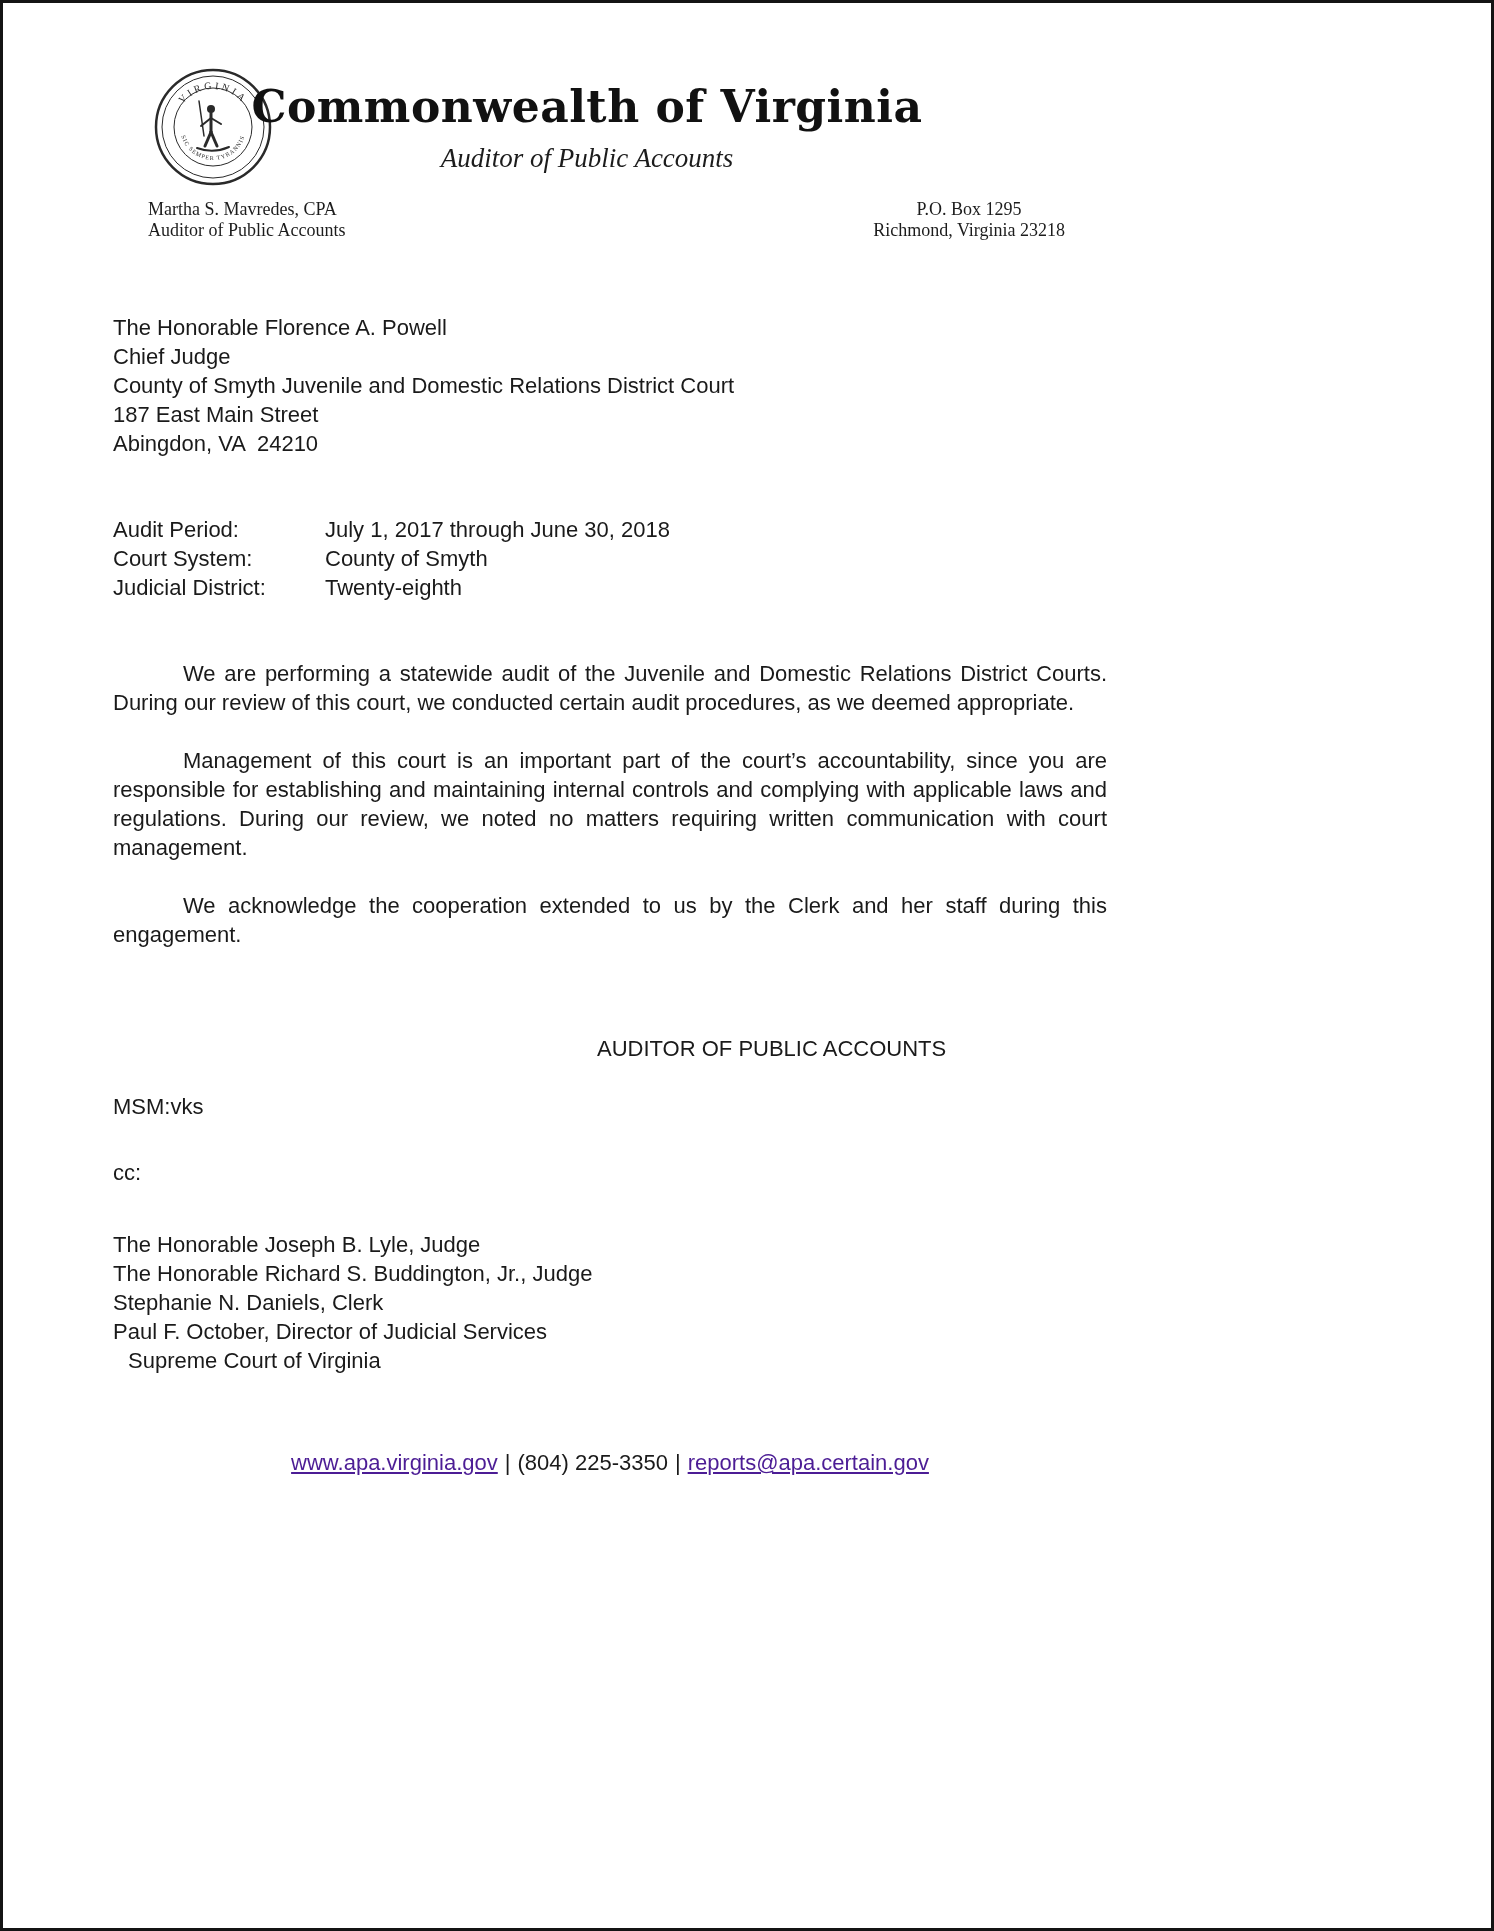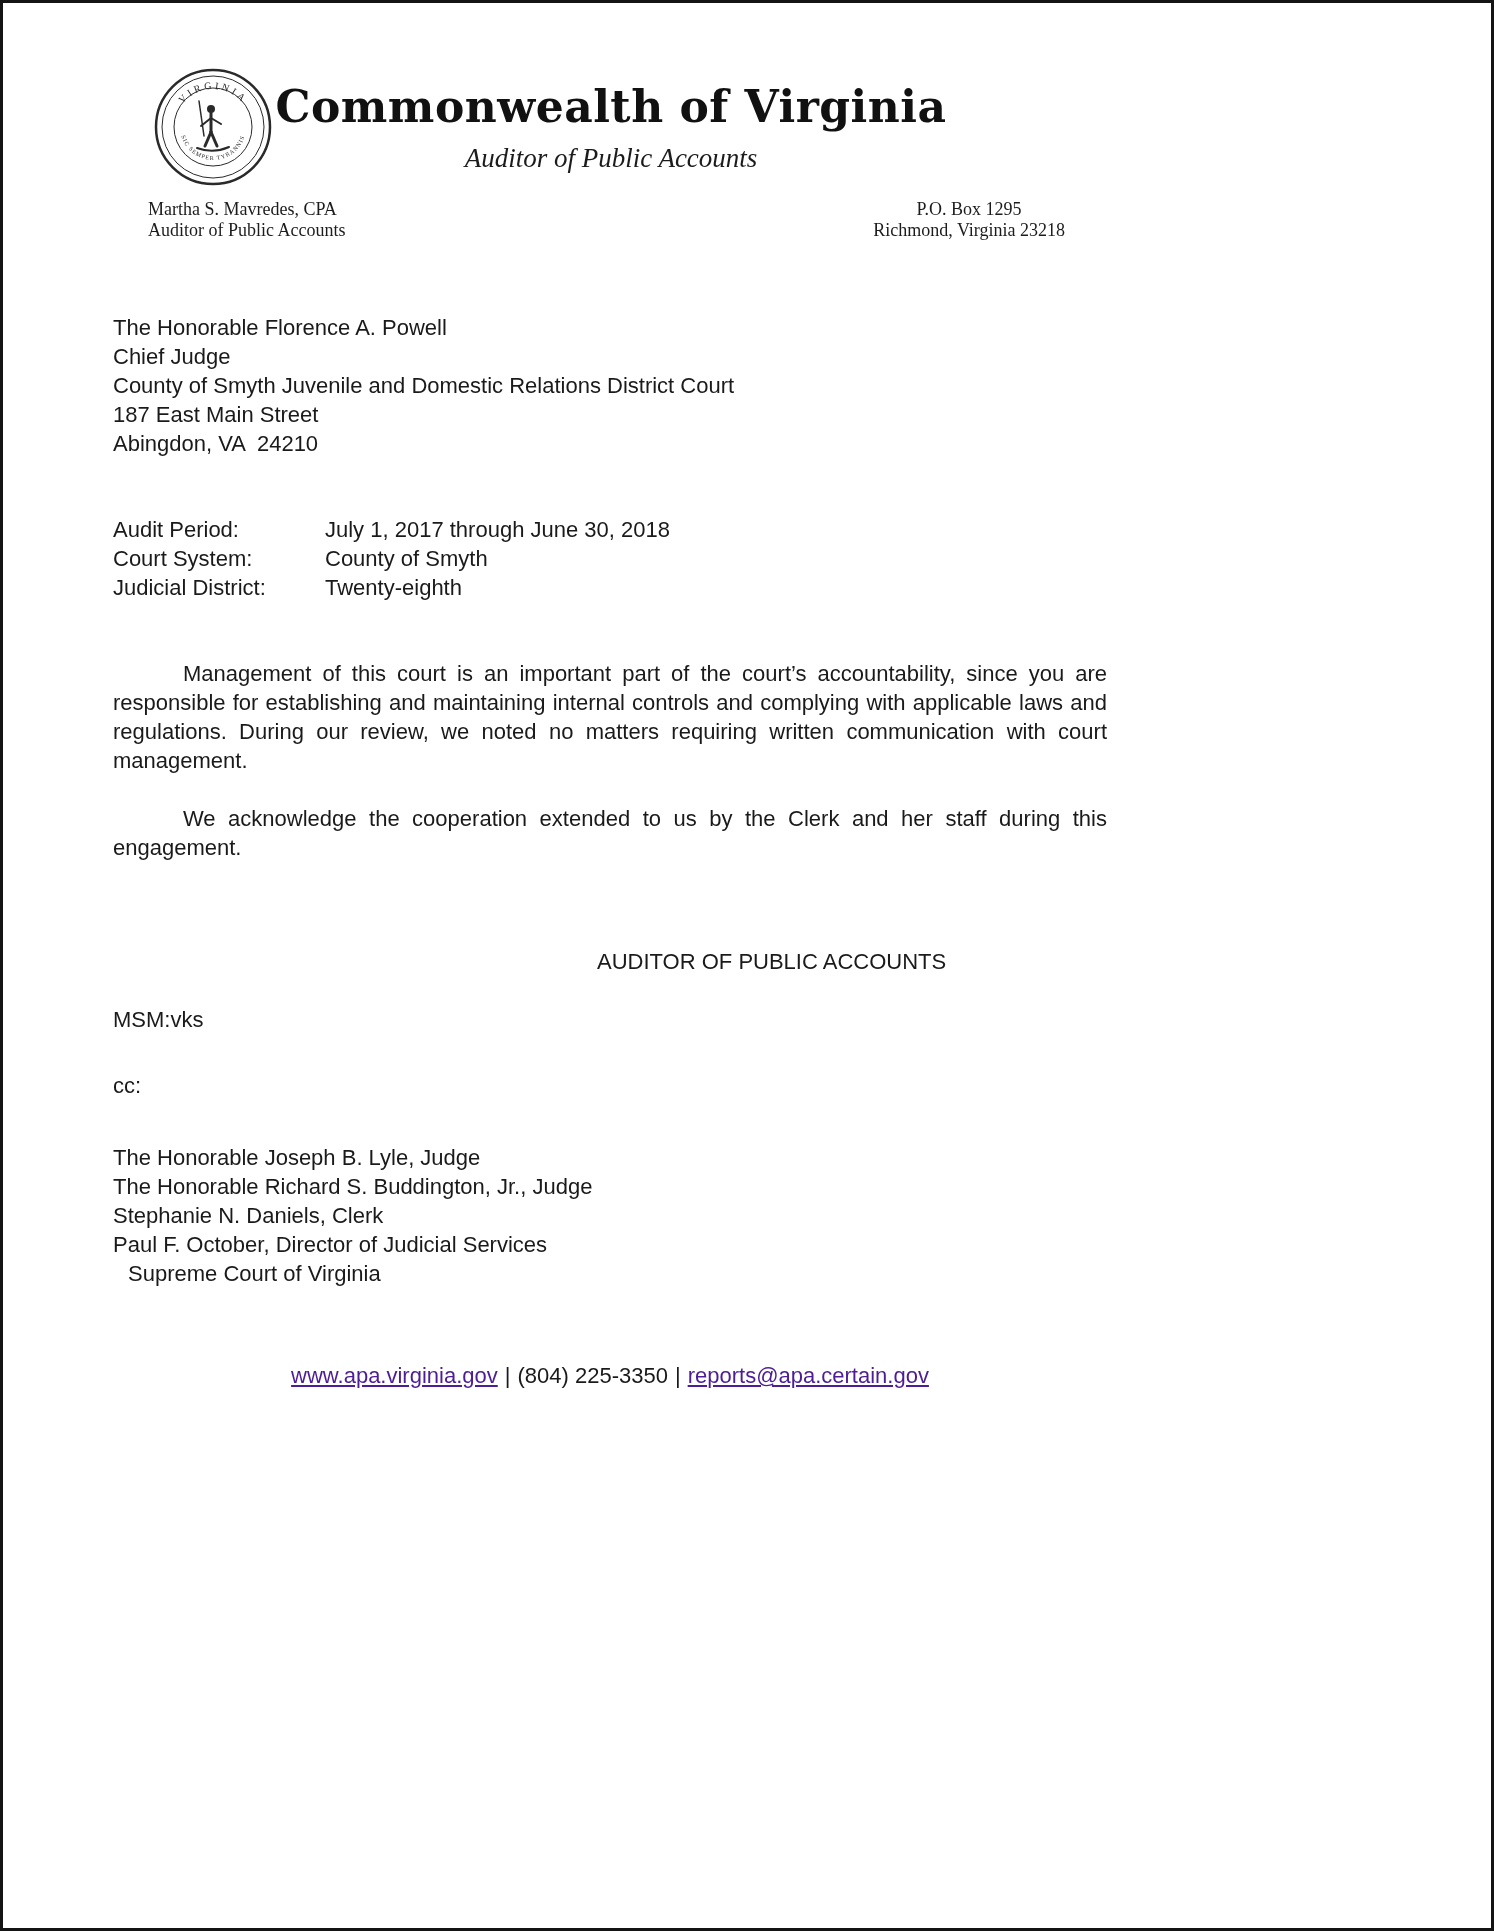--- a/index.html
+++ b/index.html
@@ -21,21 +21,21 @@
   .seal {
     position: absolute;
     left: 150px;
     top: 64px;
     width: 120px;
     height: 120px;
   }
 
   .lh-center {
     position: absolute;
-    left: 608px;
+    left: 584px;
     top: 80px;
     transform: translateX(-50%);
     width: 820px;
     text-align: center;
   }
   .lh-title {
     font-family: "DejaVu Serif", serif;
     font-weight: bold;
     font-size: 44px;
     line-height: 48px;
@@ -194,20 +194,21 @@
         <div class="detail-label">Court System:</div>
         <div class="detail-value">County of Smyth</div>
       </div>
       <div class="detail-row">
         <div class="detail-label">Judicial District:</div>
         <div class="detail-value">Twenty-eighth</div>
       </div>
     </div>
 
     <div class="paragraphs">
+      <p class="para">We are performing a statewide audit of the Juvenile and Domestic Relations District Courts. During our review of this court, we conducted certain audit procedures, as we deemed appropriate.</p>
       <p class="para">Management of this court is an important part of the court’s accountability, since you are responsible for establishing and maintaining internal controls and complying with applicable laws and regulations. During our review, we noted no matters requiring written communication with court management.</p>
       <p class="para">We acknowledge the cooperation extended to us by the Clerk and her staff during this engagement.</p>
     </div>
 
     <div class="signature-line">AUDITOR OF PUBLIC ACCOUNTS</div>
 
     <div class="reference-line">MSM:vks</div>
 
     <div class="cc-block">
       <div class="cc-label">cc:</div>

